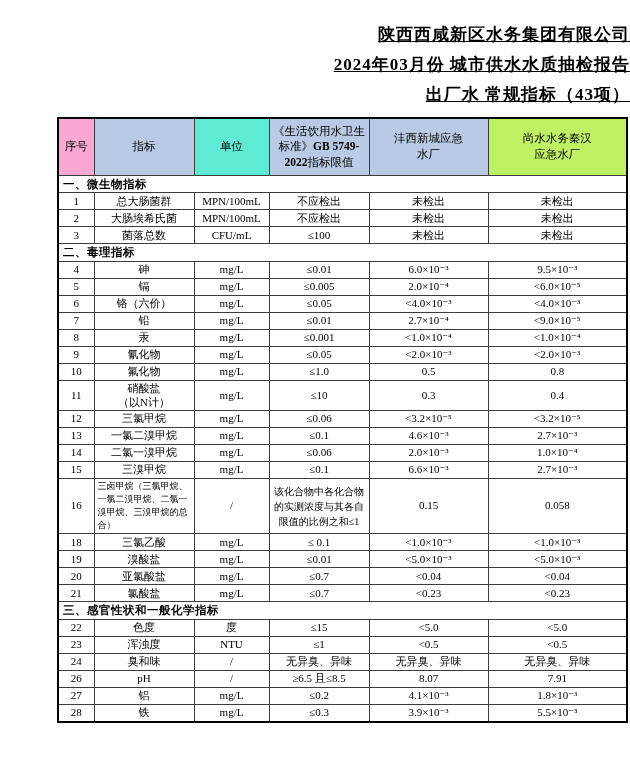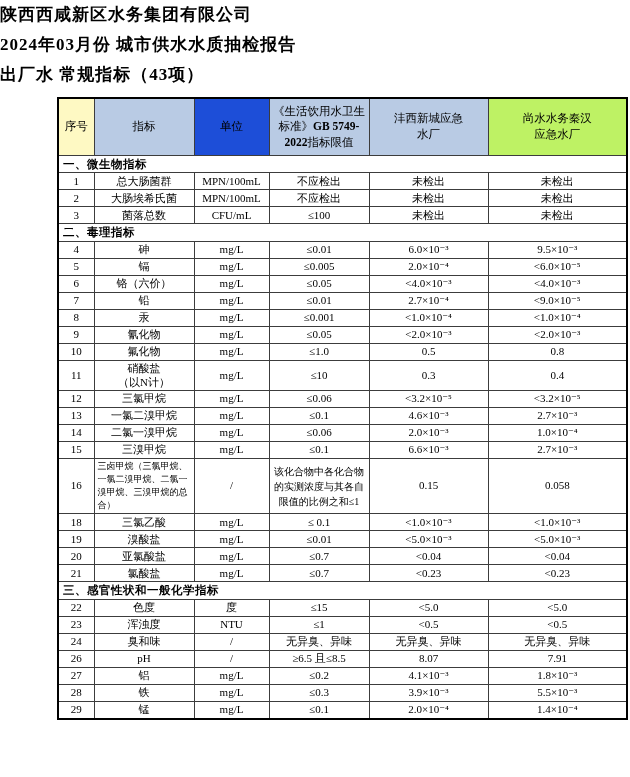--- a/index.html
+++ b/index.html
@@ -2,21 +2,21 @@
 <html><head>
 <meta charset="utf-8">
 <style>
   html,body{margin:0;padding:0;background:#ffffff;}
   body{
     width:630px;height:777px;overflow:hidden;
     font-family:"Liberation Serif","DejaVu Serif",serif;
     color:#000;
   }
   .page{width:630px;height:777px;}
-  .title-block{padding-top:0;text-align:left;}
+  .title-block{padding-top:20px;text-align:right;text-decoration:underline;}
   .title-line{font-weight:bold;font-size:17px;line-height:30px;letter-spacing:1px;}
   table.report{
     border-collapse:collapse;table-layout:fixed;
     margin:7px 0 0 57px;width:569px;
     border:2px solid #000;
   }
   th,td{
     border:1px solid #3c3c3c;
     text-align:center;vertical-align:middle;
     font-size:11px;line-height:1.25;padding:1px 2px;
@@ -55,23 +55,23 @@
     <colgroup>
       <col style="width:36px">
       <col style="width:100px">
       <col style="width:75px">
       <col style="width:100px">
       <col style="width:119px">
       <col style="width:139px">
     </colgroup>
     <thead>
       <tr class="head">
-        <th style="background: #fef9c3;">序号</th>
+        <th style="background: #f9a8d4;">序号</th>
         <th style="background: rgb(185, 203, 228);">指标</th>
-        <th style="background: #1d4ed8;">单位</th>
+        <th style="background: #5eead4;">单位</th>
         <th style="background: rgb(185, 203, 228);"><span>《生活饮用水卫生标准》</span><span class="b">GB 5749-2022</span><span>指标限值</span></th>
         <th class="pre" style="background: rgb(185, 203, 228);">沣西新城应急
 水厂</th>
         <th class="pre" style="background: #bef264;">尚水水务秦汉
 应急水厂</th>
       </tr>
     </thead>
 
     <tbody>
       <tr class="sec">
@@ -322,24 +322,16 @@
 
         <tr>
           <td class="no">28</td>
           <td class="ind">铁</td>
           <td class="unit">mg/L</td>
           <td class="lim">≤0.3</td>
           <td class="p1">3.9×10⁻³</td>
           <td class="p2">5.5×10⁻³</td>
         </tr>
 
-        <tr>
-          <td class="no">29</td>
-          <td class="ind">锰</td>
-          <td class="unit">mg/L</td>
-          <td class="lim">≤0.1</td>
-          <td class="p1">2.0×10⁻⁴</td>
-          <td class="p2">1.4×10⁻⁴</td>
-        </tr>
 
     </tbody>
   </table>
 </div>
 
 </body></html>

